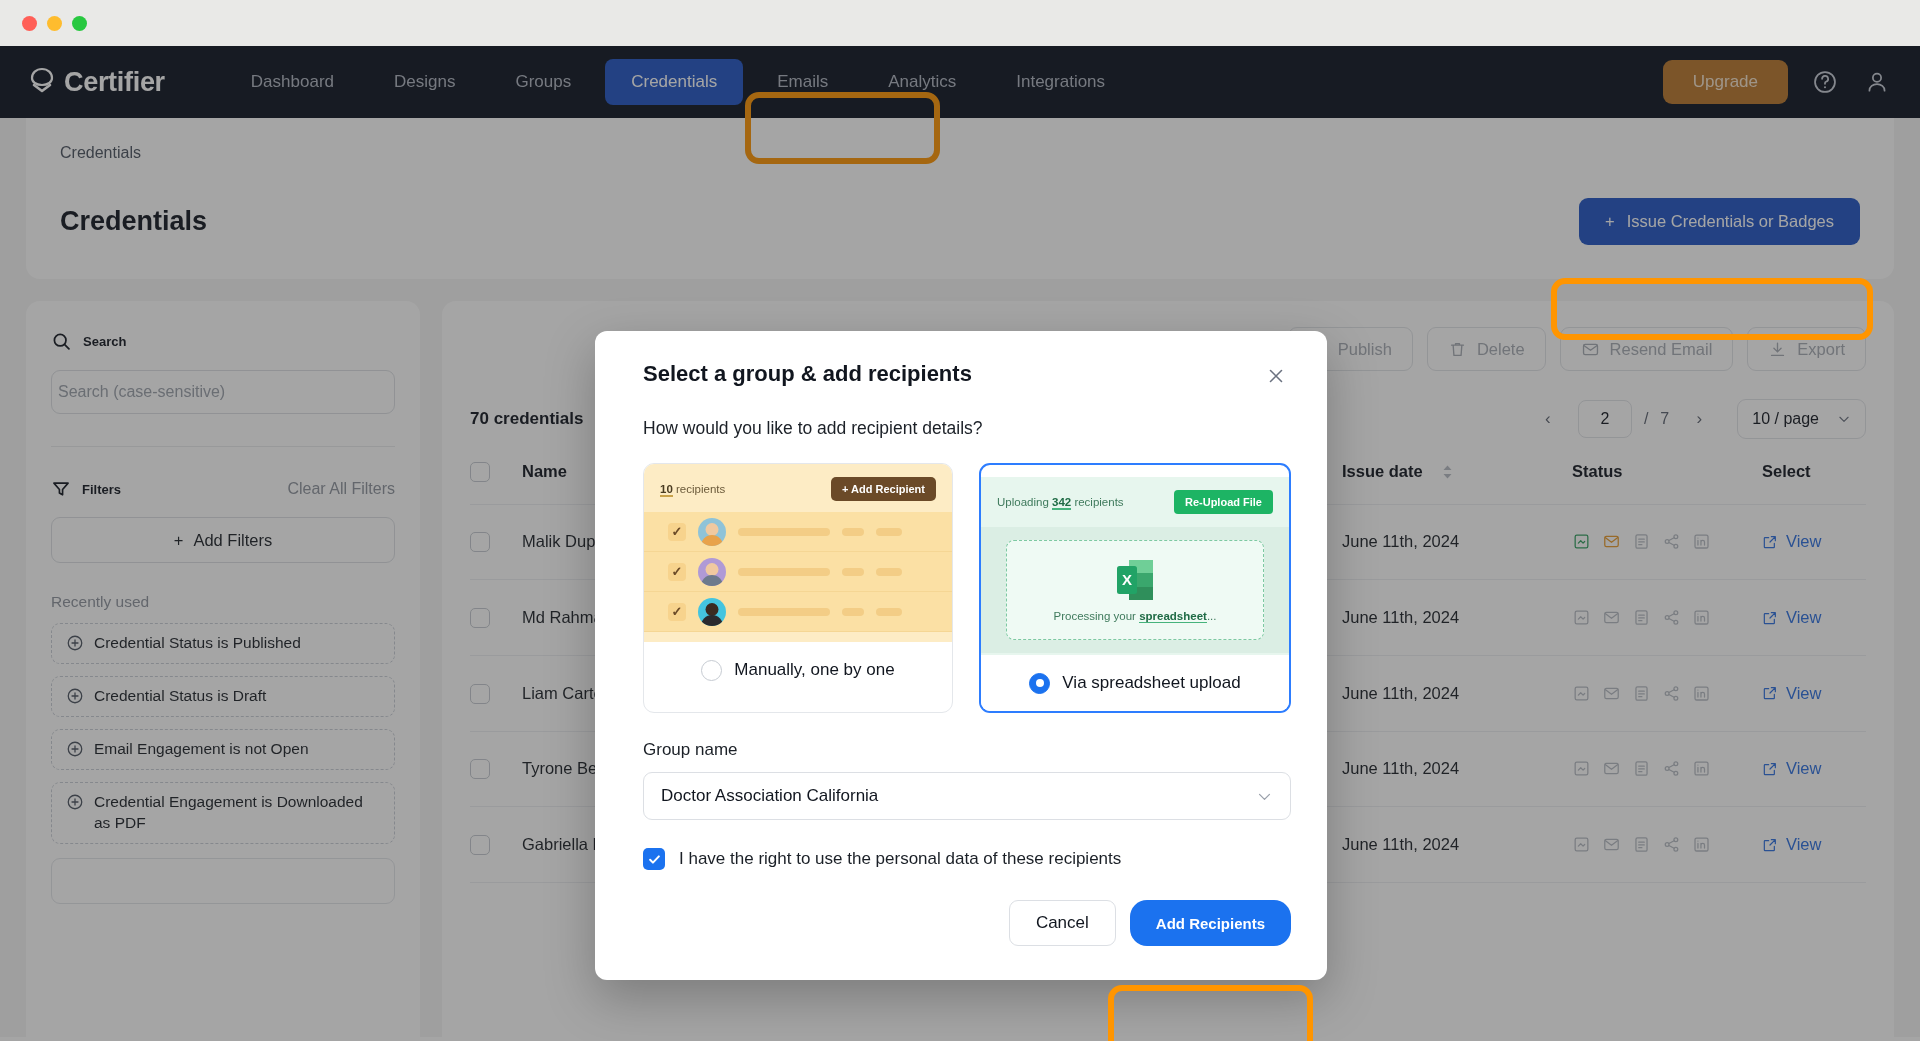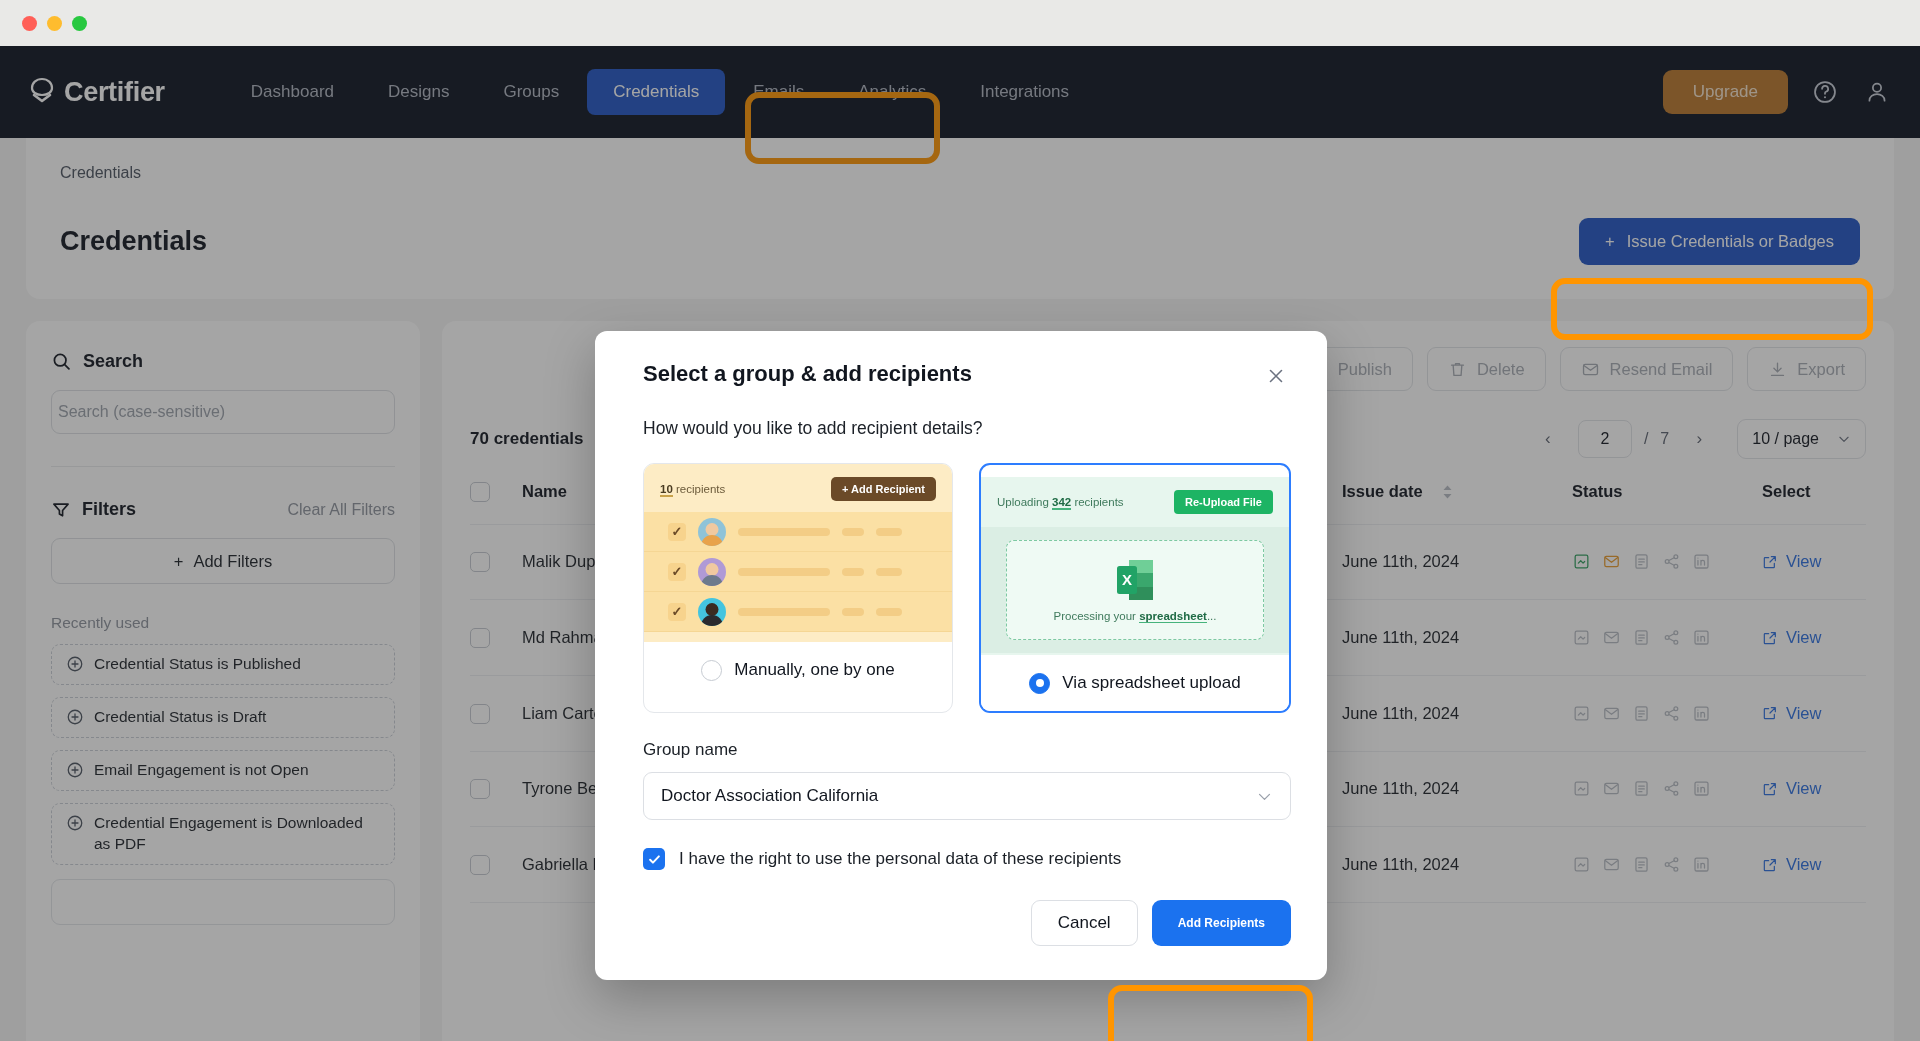--- a/index.html
+++ b/index.html
@@ -27,38 +27,38 @@
   
   .app {
     position: relative;
     width: 100%;
     height: 995px;
     overflow: hidden;
   }
 
   
   .topnav {
-    height: 92px;
+    height: 72px;
     background: #0b1220;
     display: flex;
     align-items: center;
     padding: 0 28px;
     position: relative;
     z-index: 5;
   }
   .brand {
     display: flex; align-items: center; gap: 8px;
     color: #ffffff;
     font-size: 27px;
     font-weight: 700;
     letter-spacing: -0.3px;
     margin-right: 60px;
   }
   .brand-mark { width: 28px; height: 30px; display: block; }
-  .nav-items { display: flex; align-items: center; gap: 2px; }
+  .nav-items { display: flex; align-items: center; gap: 8px; }
   .nav-item {
     color: #aeb4bf;
     font-size: 17px;
     padding: 13px 26px;
     border-radius: 8px;
     white-space: nowrap;
     cursor: pointer;
   }
   .nav-item.active {
     background: #1f54c4;
@@ -124,21 +124,21 @@
   .sidebar {
     width: 394px;
     flex: 0 0 394px;
     background: #ffffff;
     border-radius: 14px;
     padding: 30px 25px;
     height: 790px;
   }
   .side-section-title {
     display: flex; align-items: center; gap: 11px;
-    font-size: 18px; font-weight: 700; color: #11161f;
+    font-size: 13px; font-weight: 700; color: #11161f;
   }
   .search-input {
     margin-top: 18px;
     width: 100%;
     height: 44px;
     border: 1px solid #dcdfe4;
     border-radius: 9px;
     padding: 0 6px;
     font-size: 16px;
     font-family: inherit;
@@ -432,22 +432,22 @@
     margin-top: 30px;
     display: flex; align-items: center; justify-content: flex-end; gap: 14px;
   }
   .cancel-btn {
     background: #fff; border: 1px solid #dcdfe4;
     border-radius: 9px; height: 46px; padding: 0 26px;
     font-family: inherit; font-size: 17px; color: #11161f; cursor: pointer;
   }
   .primary-btn {
     background: #1b72ef; color: #fff; border: none;
-    border-radius: 9px; height: 46px; padding: 0 26px;
-    font-family: inherit; font-size: 12px; font-weight: 700; cursor: pointer;
+    border-radius: 17px; height: 46px; padding: 0 26px;
+    font-family: inherit; font-size: 15px; font-weight: 700; cursor: pointer;
   }
 
   
   .ring {
     position: absolute;
     border: 6px solid #ff9500;
     border-radius: 14px;
     pointer-events: none;
     z-index: 40;
   }

